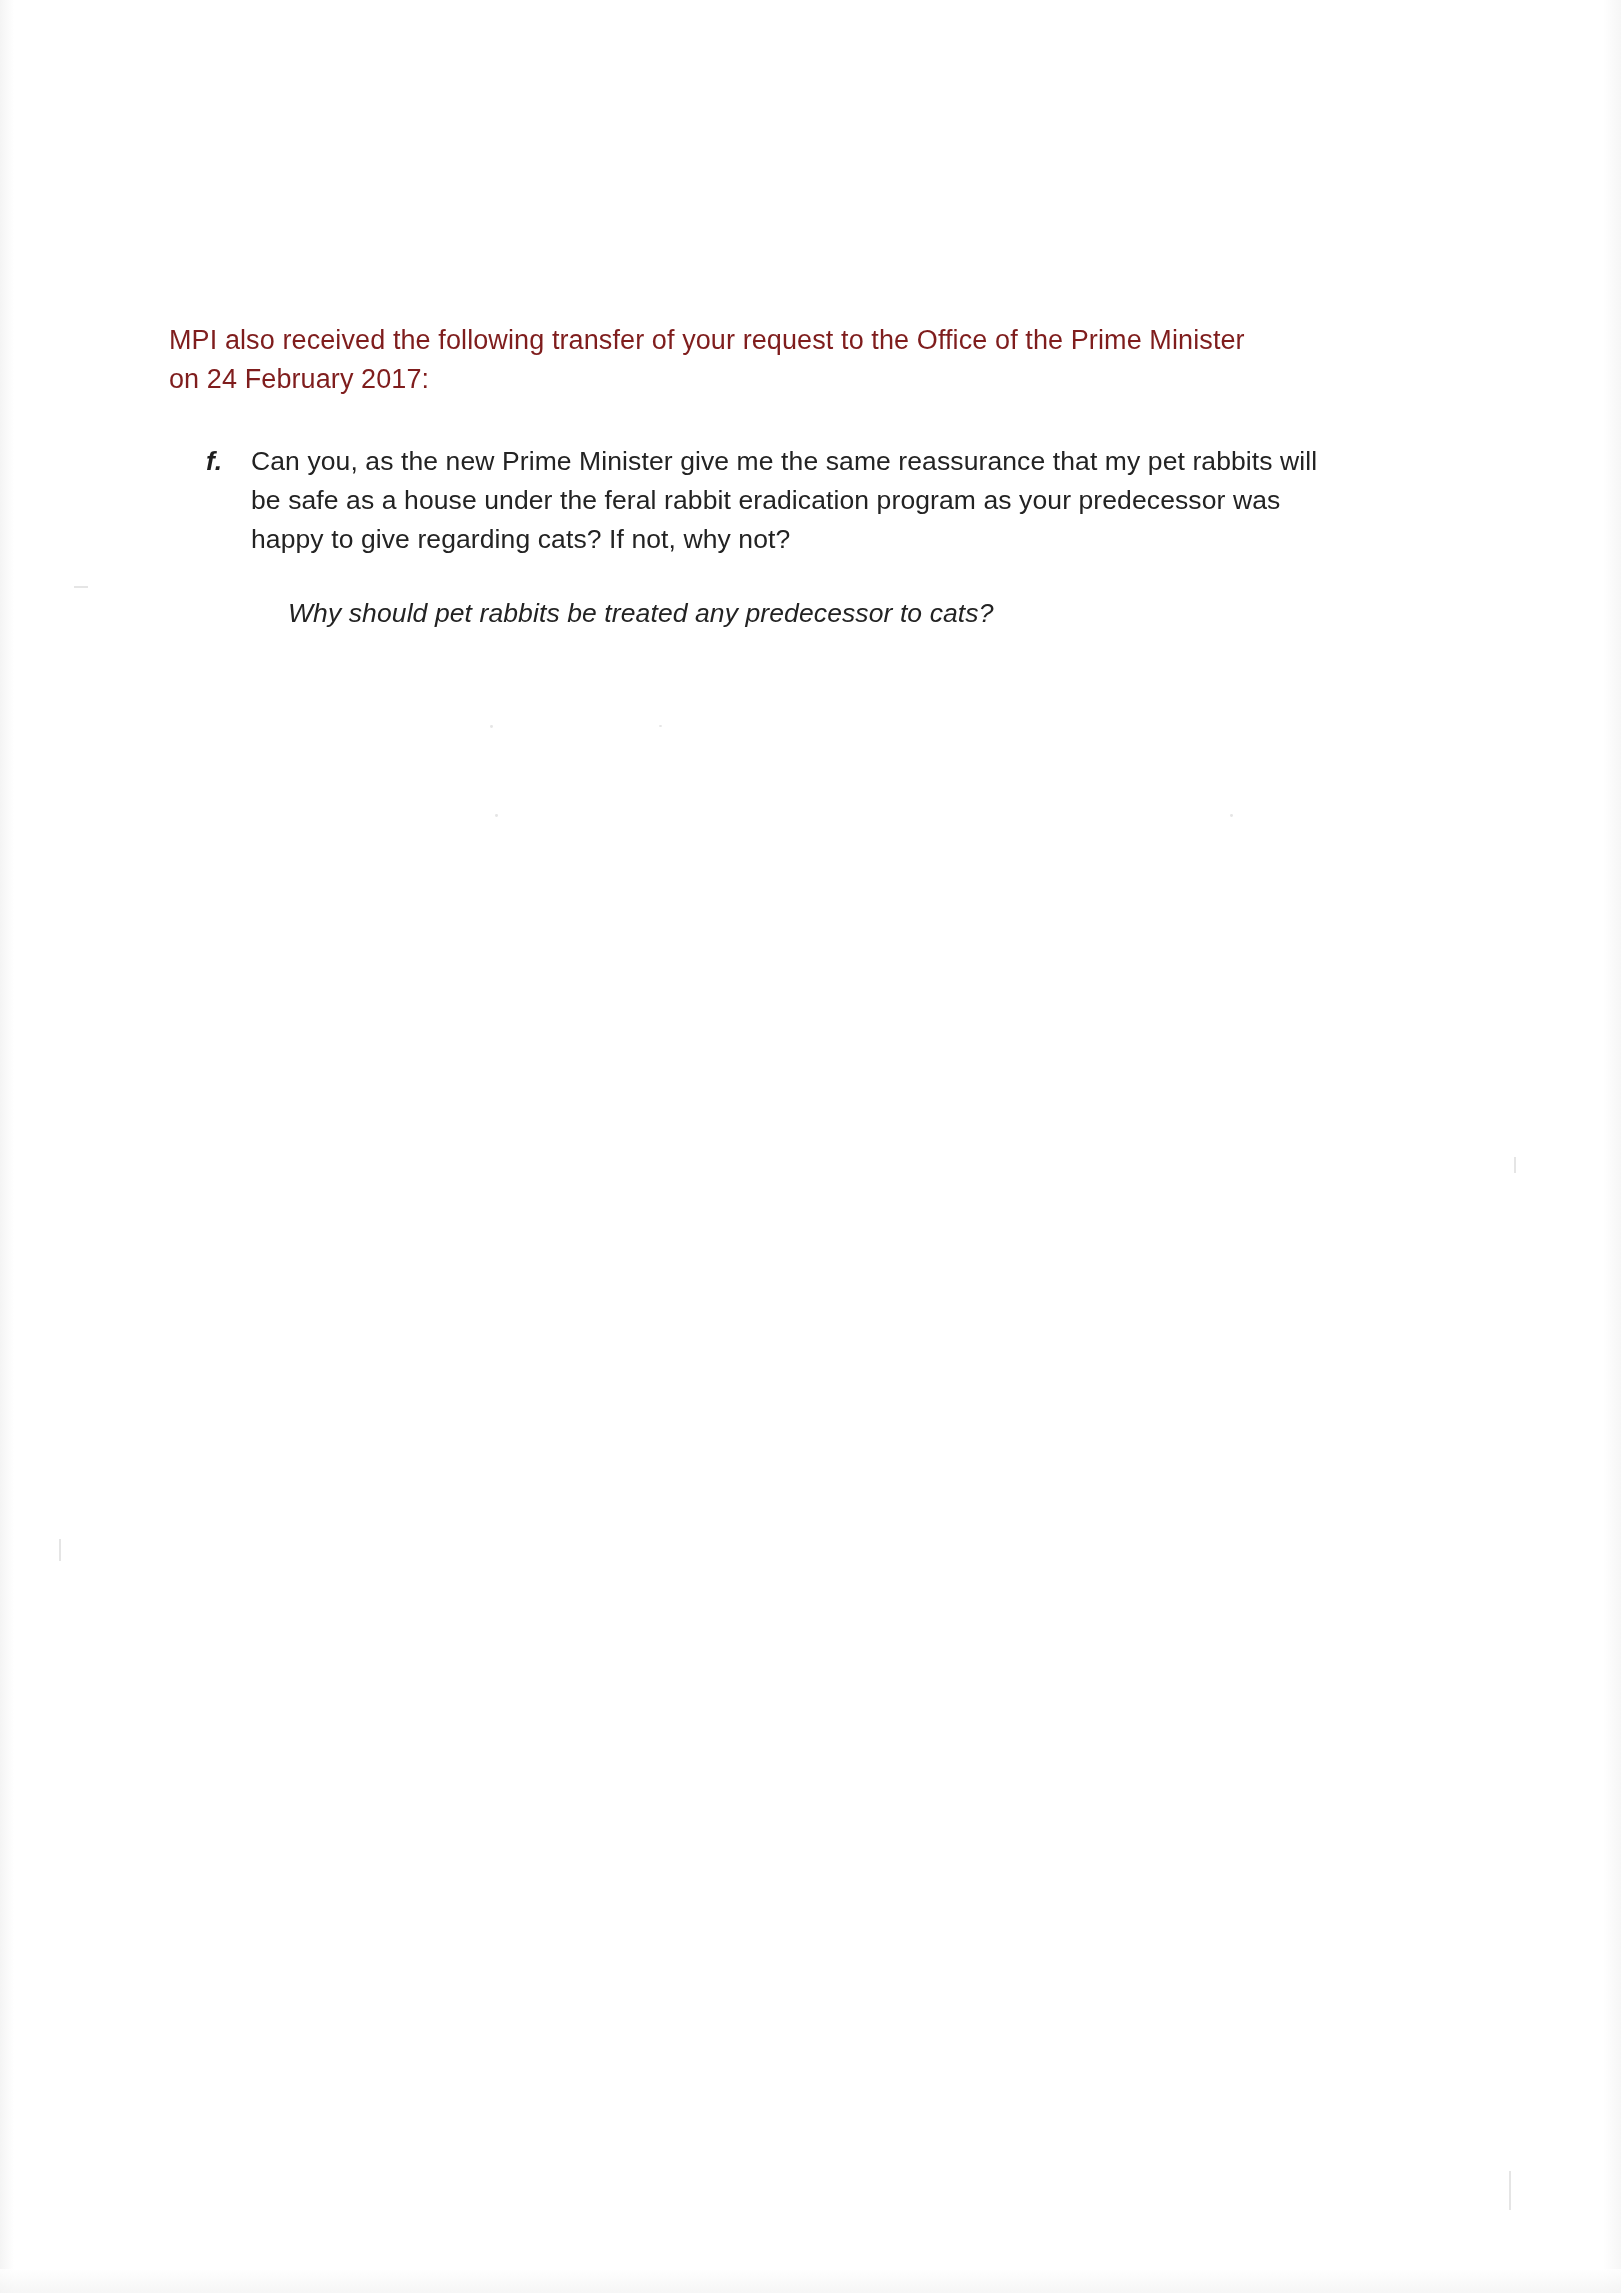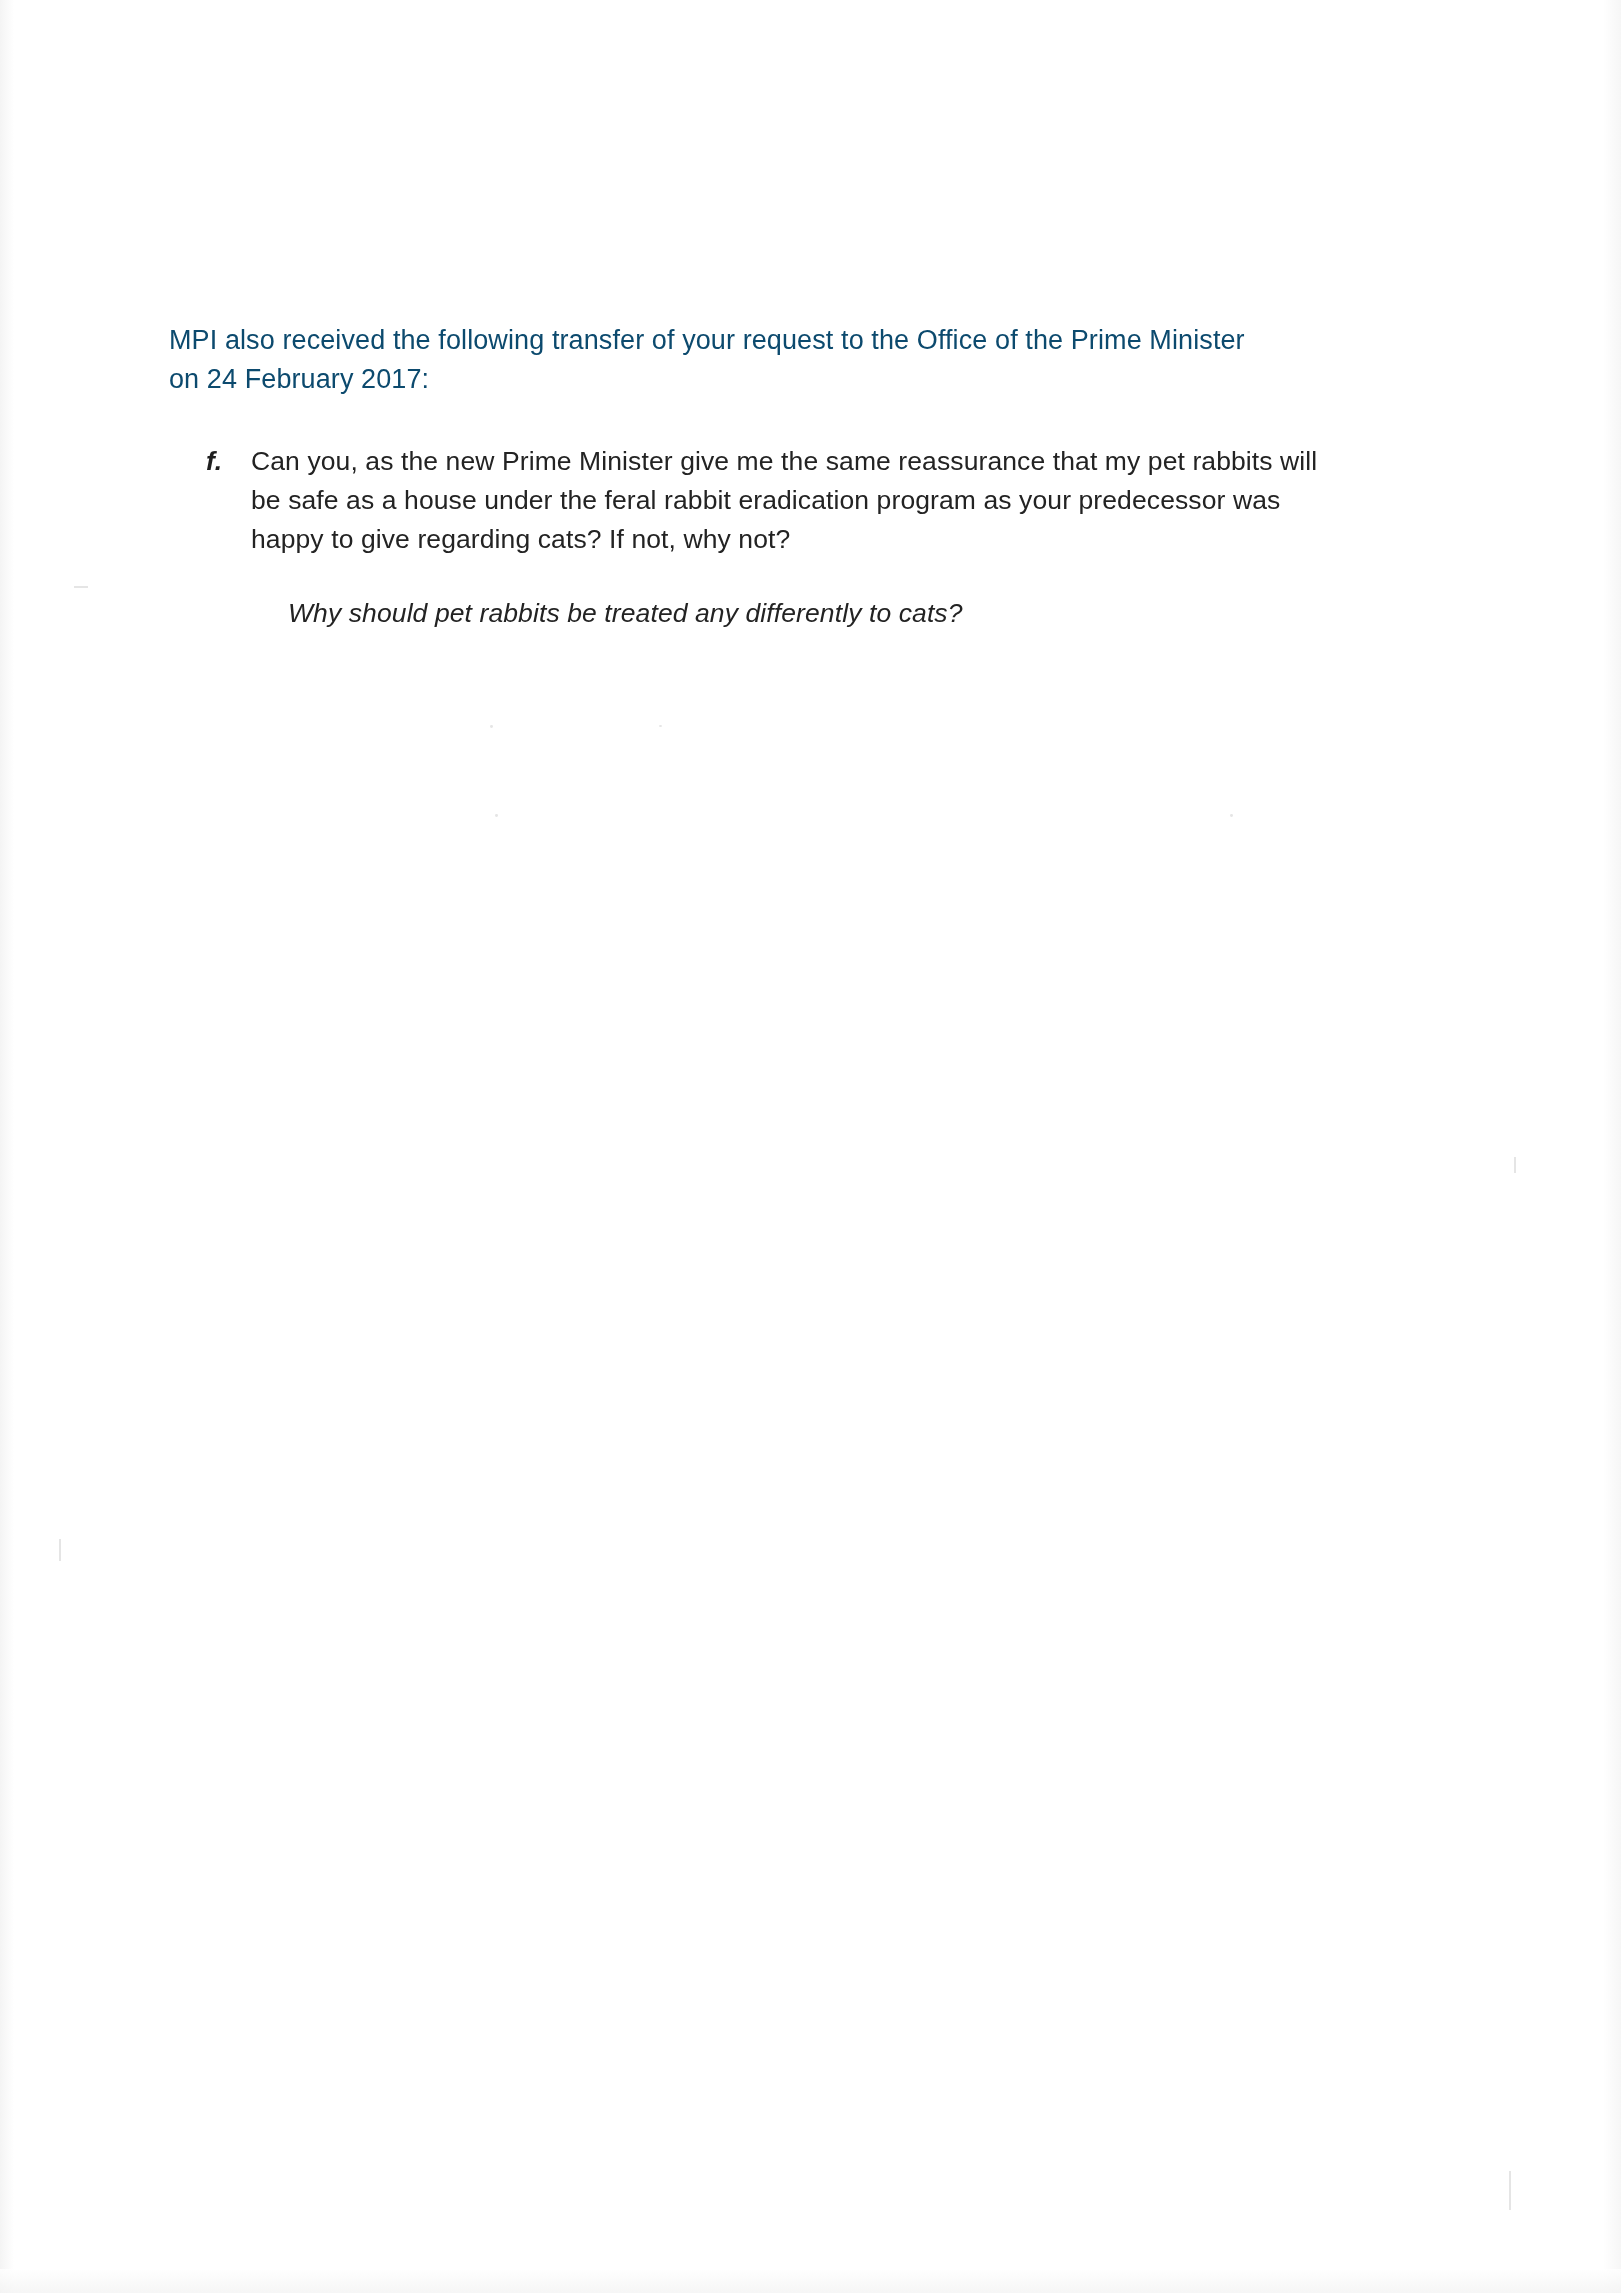--- a/index.html
+++ b/index.html
@@ -63,21 +63,21 @@
   .content {
     position: absolute;
     left: 169px;
     top: 294px;
     width: 1206px;
   }
 
   .intro-paragraph {
     font-size: 27px;
     line-height: 39px;
-    color: #0c4a6e;
+    color: #7f1d1d;
     width: 1098px;
     letter-spacing: 0.1px;
   }
 
   .list-block {
     margin-top: 43px;
     padding-left: 37px;
   }
 
   .list-item {
@@ -135,18 +135,18 @@
   <div class="content">
 
     <p class="intro-paragraph">MPI also received the following transfer of your request to the Office of the Prime Minister on 24 February 2017:</p>
 
     <div class="list-block">
       <div class="list-item">
         <span class="list-marker">f.</span>
         <span class="list-text">Can you, as the new Prime Minister give me the same reassurance that my pet rabbits will be safe as a house under the feral rabbit eradication program as your predecessor was happy to give regarding cats? If not, why not?</span>
       </div>
 
-      <p class="followup">Why should pet rabbits be treated any differently to cats?</p>
+      <p class="followup">Why should pet rabbits be treated any predecessor to cats?</p>
     </div>
 
   </div>
 </div>
 
 
 </body></html>

